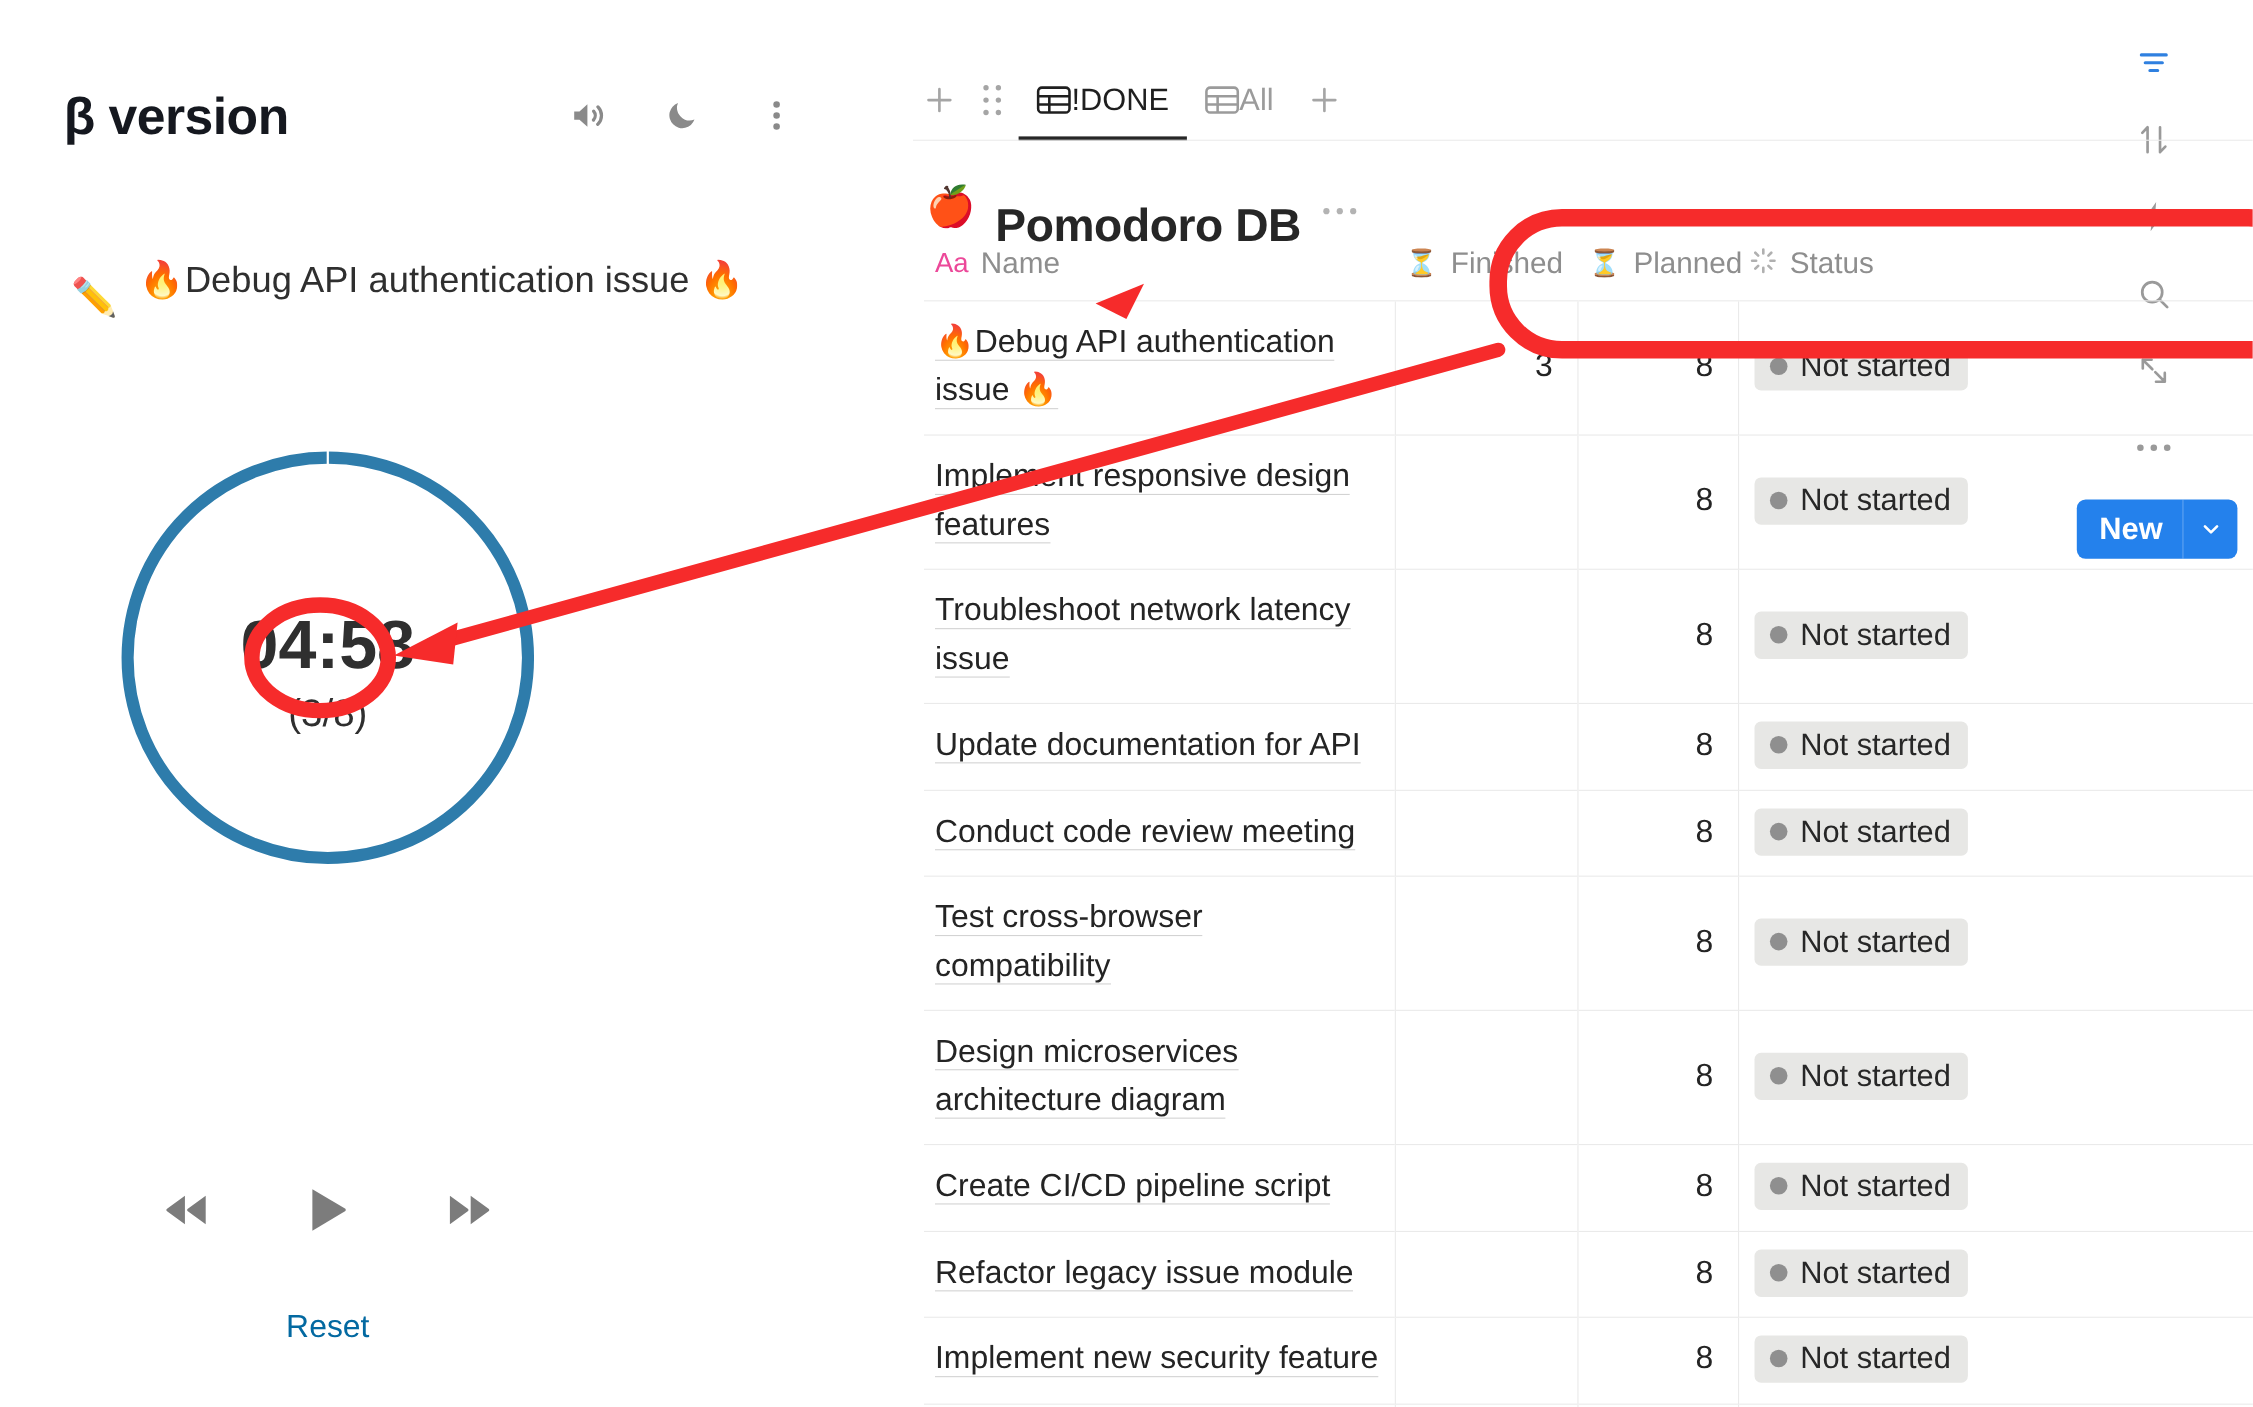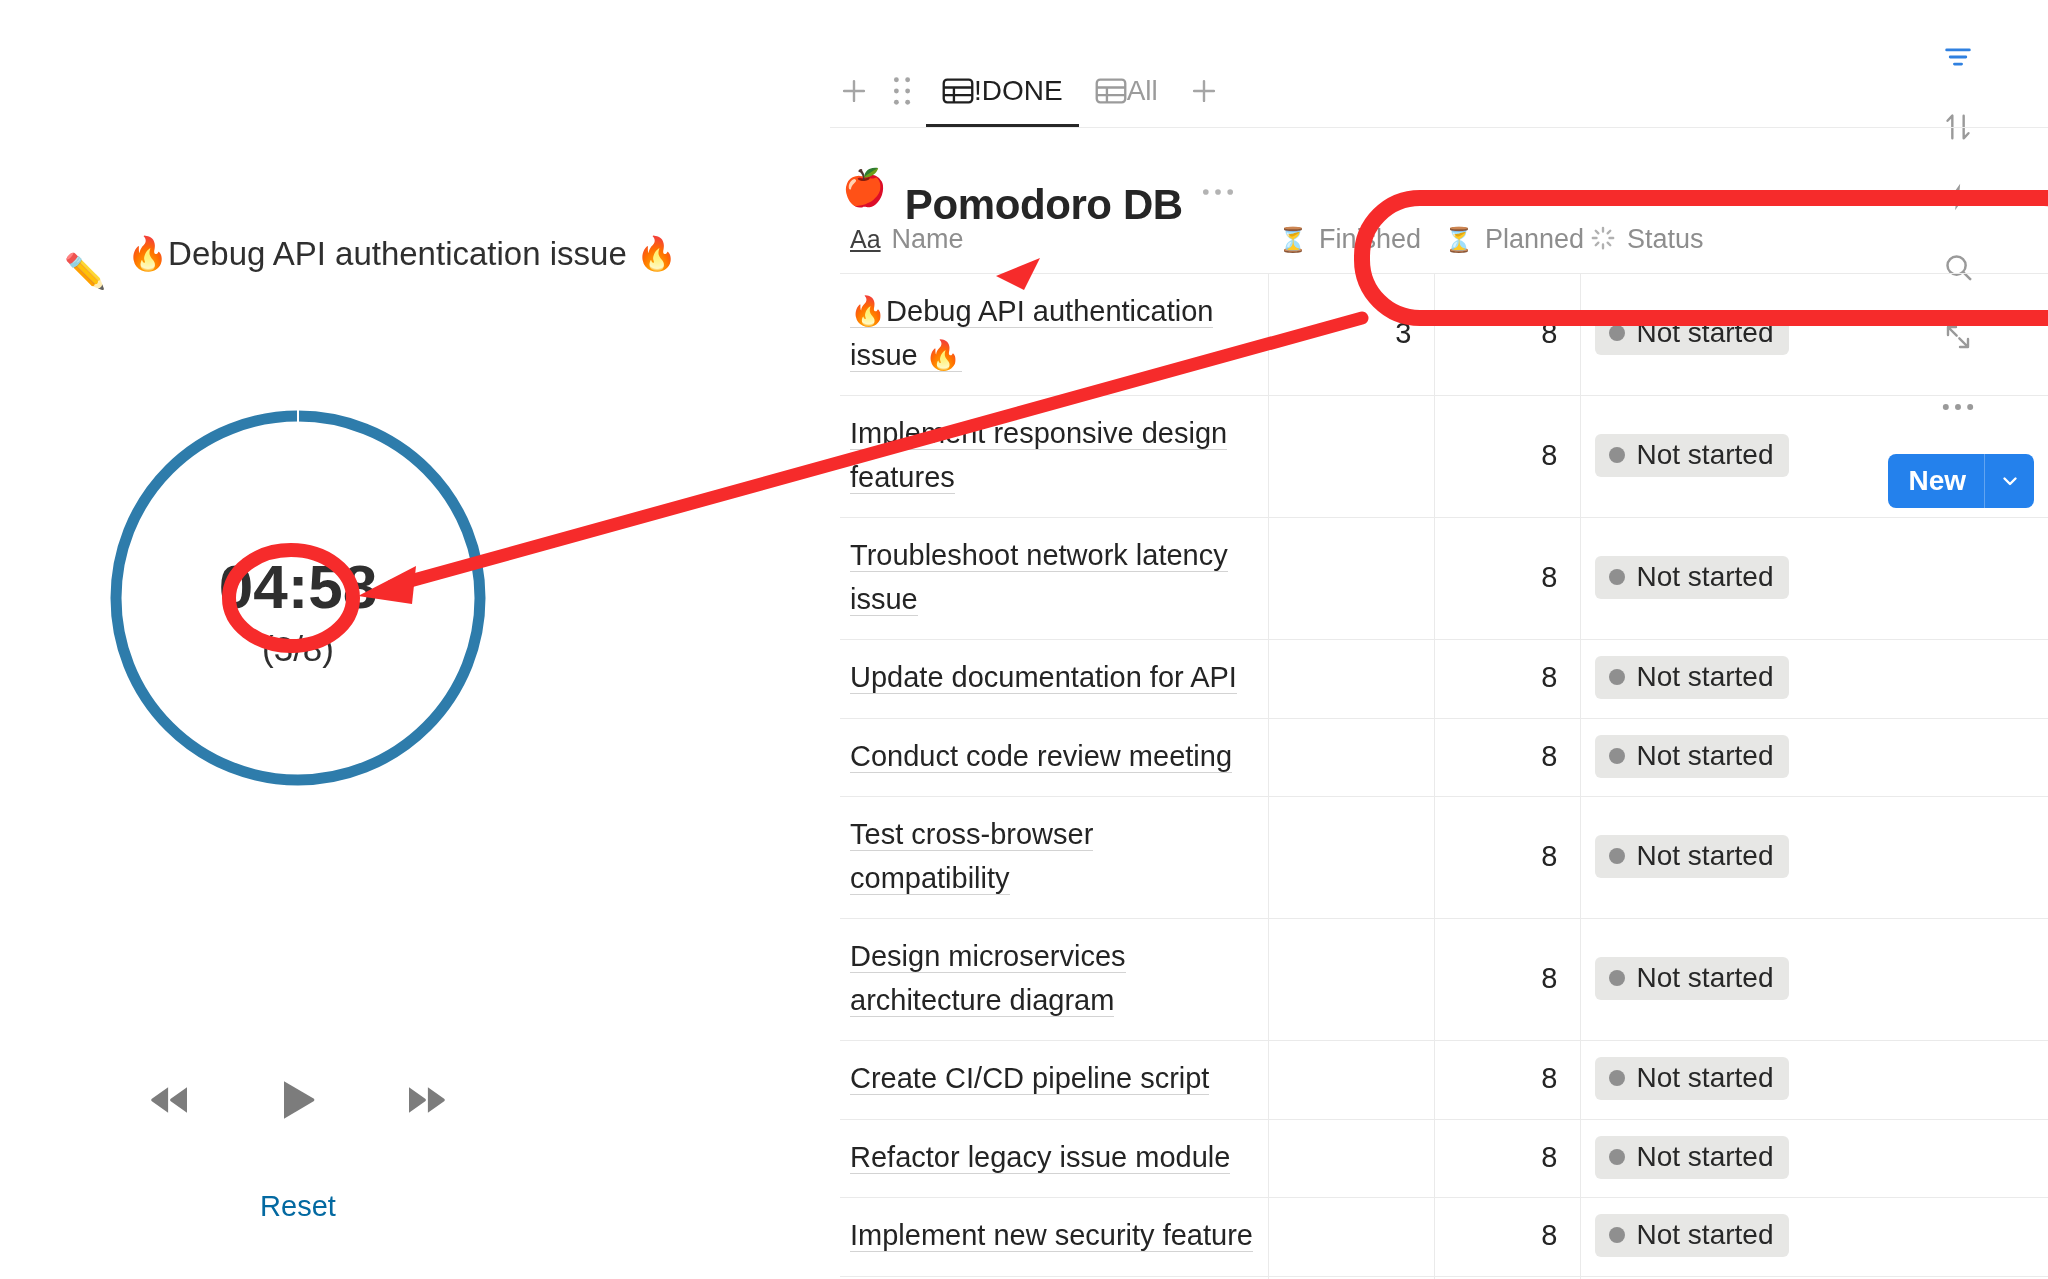--- a/index.html
+++ b/index.html
@@ -263,21 +263,21 @@
     text-align: left;
     font-weight: normal;
     font-size: 27px;
     color: #8e8e8e;
     padding: 10px 16px 18px 10px;
     vertical-align: middle;
     white-space: nowrap;
   }
   .th-inner { display: flex; align-items: center; gap: 11px; }
   .th-inner.num { justify-content: flex-start; }
-  .th-aa { font-size: 25px; color: #404040; text-decoration: underline; }
+  .th-aa { font-size: 25px; color: #ec4899; }
   .th-ico { font-size: 24px; color: #a8a8a8; line-height: 1; }
 
   .db-table td {
     border-top: 1px solid #eaeaea;
     font-size: 29px;
     color: #242424;
     padding: 16px 10px 18px 10px;
     vertical-align: top;
     height: 49px;
   }
@@ -326,20 +326,44 @@
     pointer-events: none;
   }
 </style>
 </head>
 <body>
 
 <div class="page">
 
   <div class="left-panel">
 
+    <div class="app-header">
+      <div class="app-title">β version</div>
+      <div class="header-icons">
+        <div class="hdr-icon">
+          <svg width="36" height="36" viewBox="0 0 24 24" fill="currentColor" aria-hidden="true">
+            <path d="M4 9.5h3.2L12 5.2v13.6L7.2 14.5H4z"></path>
+            <path d="M15.1 8.6a1 1 0 0 1 1.4.1 5 5 0 0 1 0 6.6 1 1 0 1 1-1.5-1.3 3 3 0 0 0 0-4 1 1 0 0 1 .1-1.4z"></path>
+            <path d="M17.7 6.1a1 1 0 0 1 1.4 0 8.4 8.4 0 0 1 0 11.8 1 1 0 1 1-1.4-1.4 6.4 6.4 0 0 0 0-9 1 1 0 0 1 0-1.4z"></path>
+          </svg>
+        </div>
+        <div class="hdr-icon">
+          <svg width="34" height="34" viewBox="0 0 24 24" fill="currentColor" aria-hidden="true">
+            <path d="M20 14.6A8.2 8.2 0 0 1 9.4 4 8.3 8.3 0 1 0 20 14.6z"></path>
+          </svg>
+        </div>
+        <div class="hdr-icon">
+          <svg width="26" height="34" viewBox="0 0 6 24" fill="currentColor" aria-hidden="true">
+            <circle cx="3" cy="5" r="2.1"></circle>
+              <circle cx="3" cy="12" r="2.1"></circle>
+              <circle cx="3" cy="19" r="2.1"></circle>
+          </svg>
+        </div>
+      </div>
+    </div>
 
     <div class="task-row">
       <div class="pencil-btn">✏️</div>
       <div class="task-title">🔥Debug API authentication issue 🔥</div>
     </div>
 
     <div class="timer-wrap">
       <svg class="timer-ring" viewBox="0 0 388 388">
         <circle cx="194" cy="194" r="182" fill="none" stroke="#2e7cab" stroke-width="11"></circle>
         <line x1="194" y1="6" x2="194" y2="18" stroke="#ffffff" stroke-width="2"></line>

